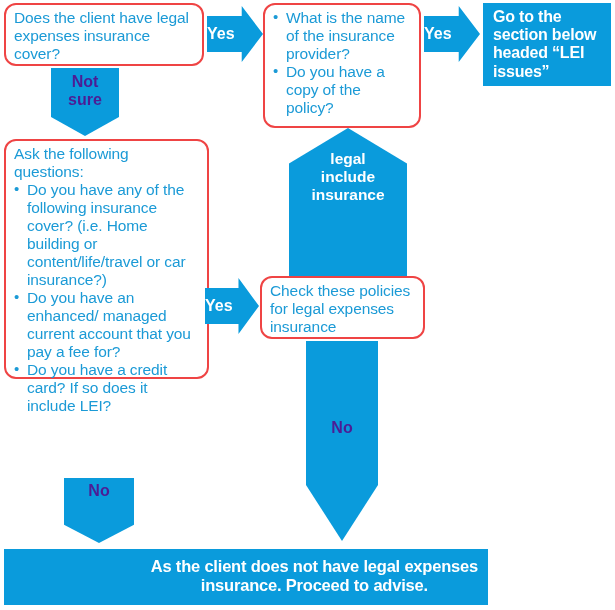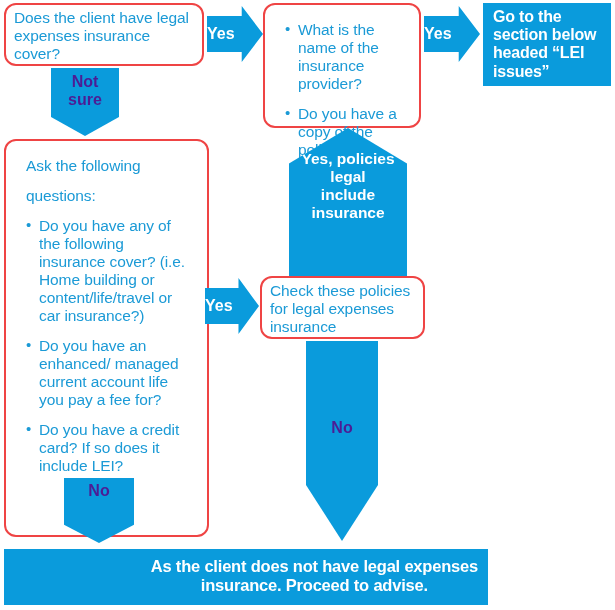--- a/index.html
+++ b/index.html
@@ -84,21 +84,21 @@
   }
 
   ul.q-list {
     margin: 0;
     padding: 0;
     list-style: none;
   }
   ul.q-list > li {
     position: relative;
     padding-left: 13px;
-    margin: 12px;
+    margin: 0;
   }
   ul.q-list > li::before {
     content: "\2022";
     position: absolute;
     left: 0px;
     top: -1px;
     font-size: 15px;
     line-height: 1.16;
   }
   ul.q-list > li.nobullet {
@@ -109,21 +109,21 @@
 
   
   #q1               { left: 4px;   top: 3px;   width: 200px; height: 63px; }
   #yes1             { left: 207px; top: 6px;   width: 56px;  height: 56px; font-size: 16px; }
   #q2               { left: 263px; top: 3px;   width: 158px; height: 125px; }
   #yes2             { left: 424px; top: 6px;   width: 56px;  height: 56px; font-size: 16px; }
   #lei              { left: 483px; top: 3px;   width: 128px; height: 83px; font-size: 16px; }
 
   #notsure          { left: 51px;  top: 68px;  width: 68px;  height: 68px; font-size: 16px; padding-top: 5px; }
 
-  #ask              { left: 4px;   top: 139px; width: 205px; height: 398px; }
+  #ask              { left: 4px;   top: 139px; width: 205px; height: 240px; }
 
   #upArrow          { left: 289px; top: 128px; width: 118px; height: 148px; font-size: 15.5px; padding-top: 22px; }
 
   #yes3             { left: 205px; top: 278px; width: 54px;  height: 56px; font-size: 16px; }
   #check            { left: 260px; top: 276px; width: 165px; height: 63px; }
 
   #noMid            { left: 306px; top: 341px; width: 72px;  height: 200px; font-size: 16px; padding-top: 78px; }
   #noLeft           { left: 64px;  top: 478px; width: 70px;  height: 65px; font-size: 16px; padding-top: 4px; }
 
   #final            { left: 4px;   top: 549px; width: 484px; height: 56px; font-size: 16.5px;
@@ -160,28 +160,27 @@
     <div>Not</div>
     <div>sure</div>
   </div>
 </div>
 
 <div class="node box-outline" id="ask">
   <ul class="q-list">
     <li class="nobullet">Ask the following</li>
     <li class="nobullet indent-cont">questions:</li>
     <li>Do you have any of the following insurance cover? (i.e. Home building or content/life/travel or car insurance?)</li>
-    <li>Do you have an enhanced/ managed current account life you pay a fee for?</li>
+    <li>Do you have an enhanced/ managed current account that you pay a fee for?</li>
     <li>Do you have a credit card? If so does it include LEI?</li>
   </ul>
 </div>
 
 <div class="node arrow-up" id="upArrow">
   <div>
-    <div>Yes, policies</div>
     <div>legal</div>
     <div>include</div>
     <div>insurance</div>
   </div>
 </div>
 
 <div class="node arrow-right" id="yes3">
   <span>Yes</span>
 </div>
 

